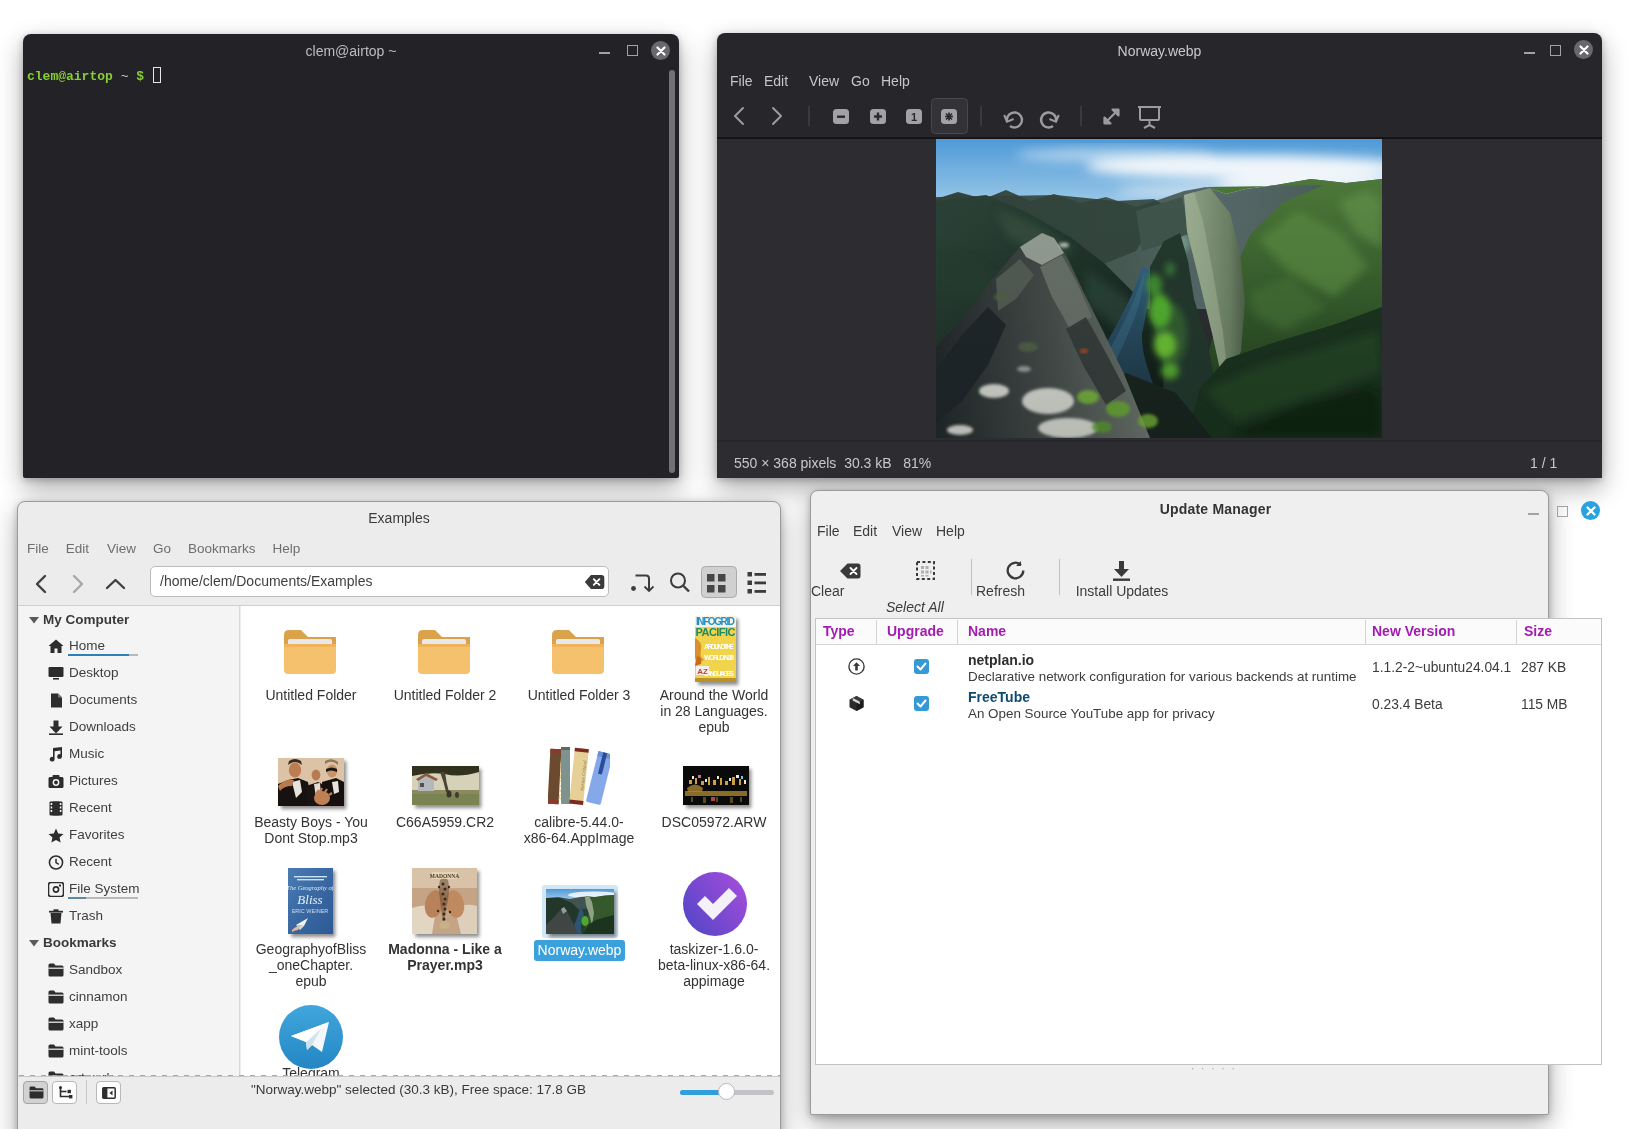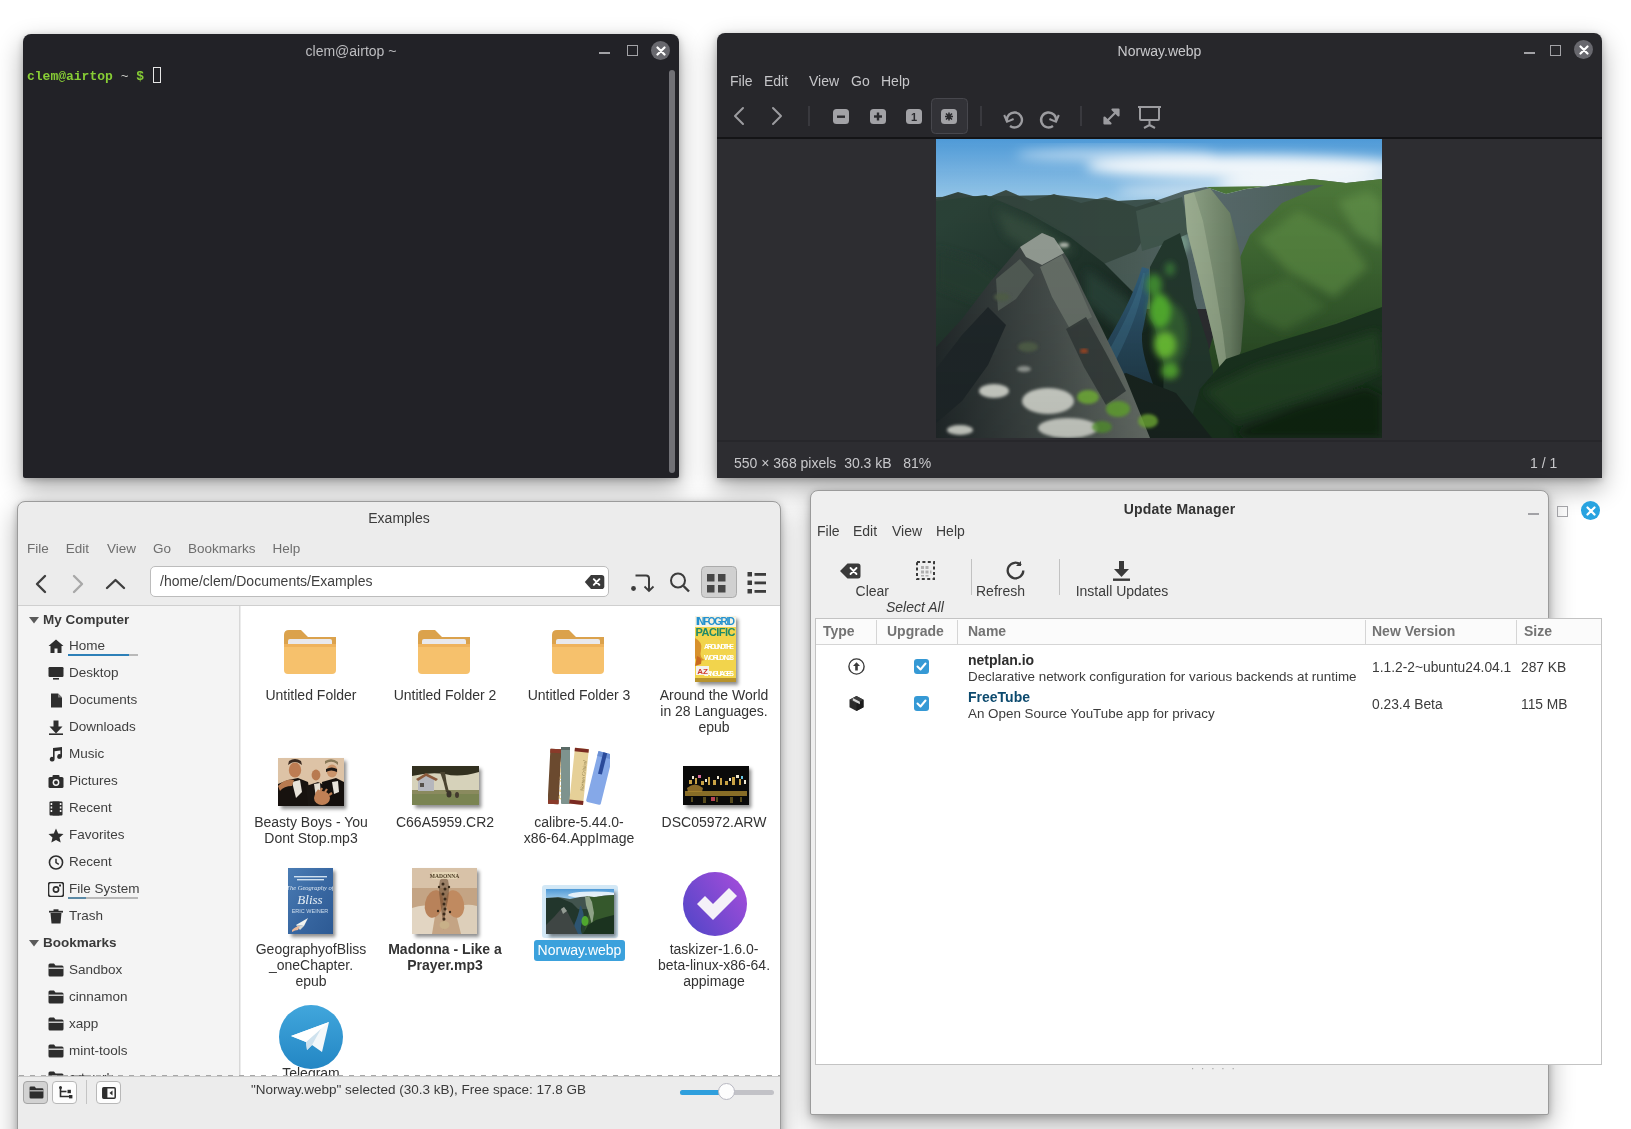--- a/index.html
+++ b/index.html
@@ -45,21 +45,21 @@
   #nemo .sitem svg { position:absolute; left:0px; top:2.5px; }
   #nemo .sitem .stxt { position:absolute; left:21px; top:0; white-space:nowrap; }
   #nemo .shead { position:absolute; left:10px; font-size:13.5px; font-weight:bold; color:#3a3a3a; height:20px; line-height:20px; }
   #nemo .gl { position:absolute; width:130px; text-align:center; font-size:14px; line-height:16px; color:#333333; }
   #nemo .gi { position:absolute; }
   .thumbshadow { box-shadow: 2.5px 3px 3.5px rgba(0,0,0,.45); }
   #nemo .sbtn { position:absolute; width:25px; height:23px; border:1px solid #b8b8b8; border-radius:4px; background:#fdfdfd; }
   #nemo .sbtn.pressed { background:#d2d2d2; border-color:#a5a5a5; }
 
   
-  #um { left:810px; top:490px; width:739px; height:625px; background:#efefef; border:1px solid #9b9b9b; border-radius:8px 8px 2px 2px; }
+  #um { left:810px; top:490px; width:739px; height:625px; background:#efefef; border:1px solid #9b9b9b; border-radius:8px 8px 2px 2px;padding-left:36px; }
   #um .title { position:absolute; width:100%; text-align:center; top:10px; font-size:14px; color:#333333; font-weight:bold; letter-spacing:0.2px; }
   #um .menus { position:absolute; top:32px; left:0px; font-size:14px; color:#3c3c3c; height:16px; }
   #um .table { position:absolute; left:4px; top:127px; width:787px; height:447px; background:#ffffff; border:1px solid #c3c3c3; }
   #um .statusbar { position:absolute; left:0; top:588px; width:100%; height:36px; font-size:14px; color:#3c3c3c; }
 </style>
 </head>
 <body>
 
 <div id="term" class="win shadow">
   <div class="tbar">
@@ -717,21 +717,21 @@
       <span style="position:absolute;left:6px;">File</span>
       <span style="position:absolute;left:42px;">Edit</span>
       <span style="position:absolute;left:81px;">View</span>
       <span style="position:absolute;left:125px;">Help</span>
     </div>
   <div class="tbicons" style="position:absolute;left:0;top:60px;width:797px;height:62px;font-size:14px;color:#3c3c3c;">
     <svg style="position:absolute;left:28px;top:11px" width="23" height="18" viewBox="0 0 23 18">
         <path d="M1 9 L8.5 1.5 H19 a2.5 2.5 0 0 1 2.5 2.5 v10 a2.5 2.5 0 0 1 -2.5 2.5 H8.5 Z" fill="#3a3a3a"></path>
         <path d="M11.5 6 L17.5 12 M17.5 6 L11.5 12" stroke="#fff" stroke-width="1.8" stroke-linecap="round"></path>
       </svg>
-    <div style="position:absolute;left:0px;top:32px;width:78px;text-align:right;">Clear</div>
+    <div style="position:absolute;left:0px;top:32px;width:78px;text-align:left;">Clear</div>
     <svg style="position:absolute;left:105px;top:10px" width="19" height="19" viewBox="0 0 19 19">
         <rect x="1" y="1" width="17" height="17" fill="none" stroke="#3a3a3a" stroke-width="2" stroke-dasharray="3 2.4"></rect>
         <g fill="#b0b0b0">
           <rect x="5" y="5" width="3" height="3"></rect>
           <rect x="9.5" y="5" width="3" height="3"></rect>
           <rect x="5" y="9.5" width="3" height="3"></rect>
           <rect x="9.5" y="9.5" width="3" height="3"></rect>
           <rect x="14" y="9.5" width="1.5" height="3"></rect>
           <rect x="5" y="14" width="3" height="1.5"></rect>
           <rect x="9.5" y="14" width="3" height="1.5"></rect>
@@ -745,21 +745,21 @@
       </svg>
     <div style="position:absolute;left:165px;top:32px;width:78px;">Refresh</div>
     <div style="position:absolute;left:248px;top:8px;height:36px;border-left:1px solid #c2c2c2;"></div>
     <svg style="position:absolute;left:301px;top:9px" width="19" height="21" viewBox="0 0 19 21">
         <path d="M7 1 h5 v8 h5 l-7.5 8 l-7.5 -8 h5 z" fill="#3a3a3a"></path>
         <rect x="1" y="18.5" width="17" height="2.4" fill="#3a3a3a"></rect>
       </svg>
     <div style="position:absolute;left:262px;top:32px;width:98px;text-align:center;">Install Updates</div>
   </div>
   <div class="table">
-    <div style="position:absolute;left:0;top:0;width:100%;height:26px;background:#fbfbfb;border-bottom:1px solid #d5d5d5;font-size:14px;font-weight:bold;color:#737373;">
+    <div style="position:absolute;left:0;top:0;width:100%;height:26px;background:#fbfbfb;border-bottom:1px solid #d5d5d5;font-size:14px;font-weight:bold;color:#a21caf;">
       <span style="position:absolute;left:7px;top:4px;">Type</span>
       <span style="position:absolute;left:71px;top:4px;">Upgrade</span>
       <span style="position:absolute;left:152px;top:4px;">Name</span>
       <span style="position:absolute;left:556px;top:4px;">New Version</span>
       <span style="position:absolute;left:708px;top:4px;">Size</span>
       <div style="position:absolute;left:60px;top:1px;height:24px;border-left:1px solid #d5d5d5;"></div>
       <div style="position:absolute;left:141px;top:1px;height:24px;border-left:1px solid #d5d5d5;"></div>
       <div style="position:absolute;left:549px;top:1px;height:24px;border-left:1px solid #d5d5d5;"></div>
       <div style="position:absolute;left:700px;top:1px;height:24px;border-left:1px solid #d5d5d5;"></div>
     </div>

